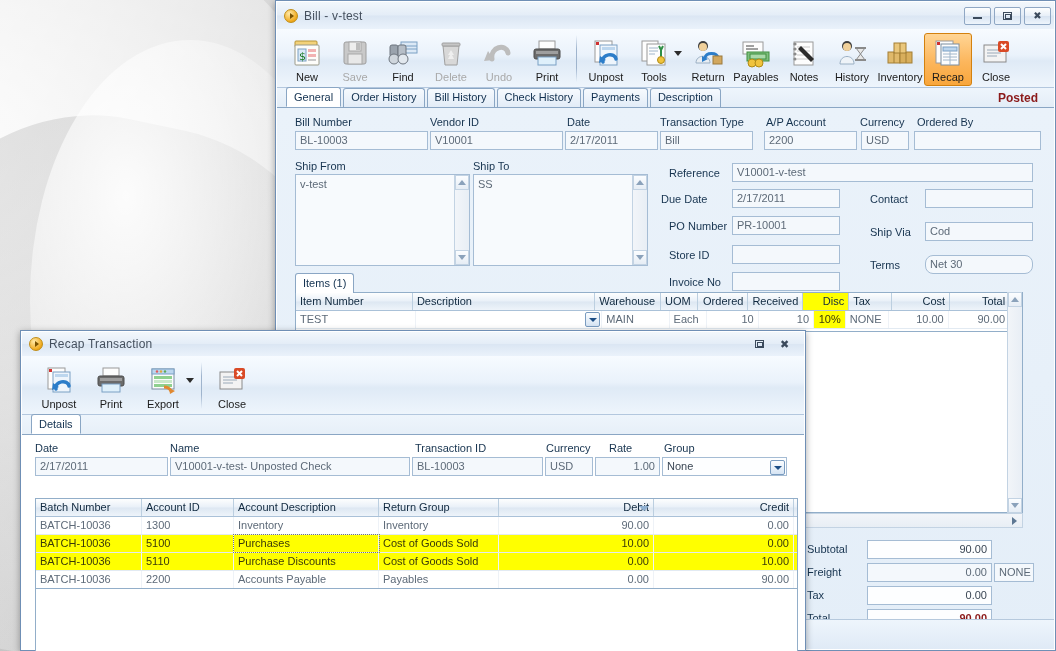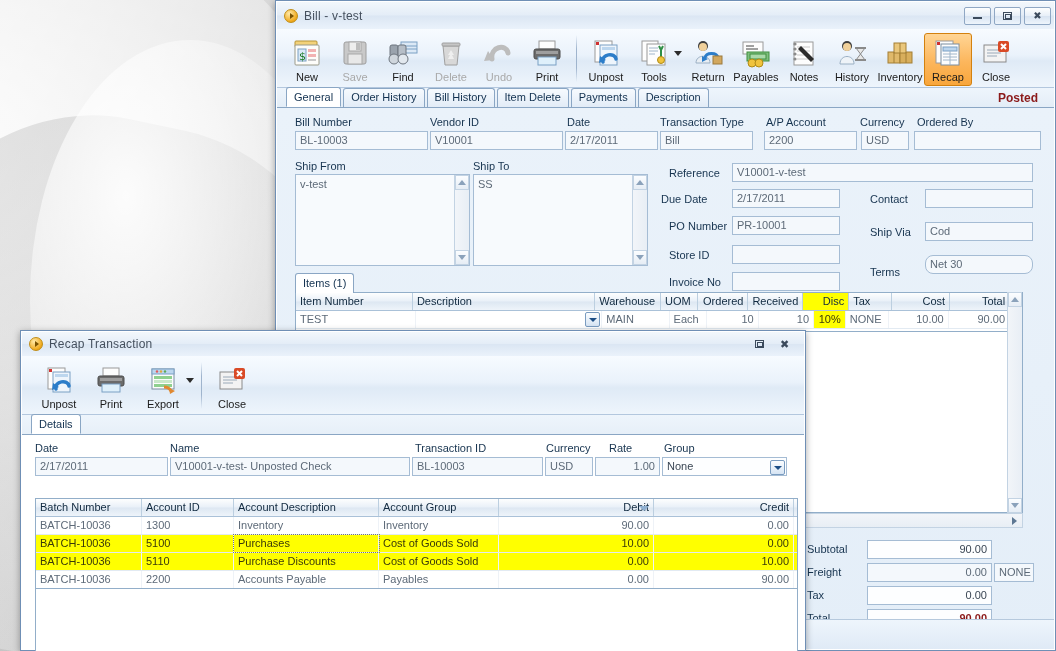--- a/index.html
+++ b/index.html
@@ -446,21 +446,21 @@
         </span>
         <span class="lbl">Close</span>
       </div>
     </div>
 
     <div style="position:relative; background:linear-gradient(180deg,#eef5fc,#e3edf7);">
       <div class="tabstrip">
         <div class="tab active">General</div>
         <div class="tab">Order History</div>
         <div class="tab">Bill History</div>
-        <div class="tab">Item Delete</div>
+        <div class="tab">Check History</div>
         <div class="tab">Payments</div>
         <div class="tab">Description</div>
       </div>
       <div class="status-posted" style="position:absolute; right:16px; top:3px;">Posted</div>
     </div>
 
     <div style="position:relative; flex:1; background:linear-gradient(180deg,#eaf2fa,#e4eef8); padding:0;">
 
       <div class="field-label" style="position:absolute;left:18px;top:8px;">Bill Number</div>
       <div class="field-label" style="position:absolute;left:153px;top:8px;">Vendor ID</div>
@@ -515,21 +515,21 @@
 
       <div class="field-label" style="position:absolute;left:392px;top:112px;">PO Number</div>
       <div class="inp" style="position:absolute;left:455px;top:108px;width:108px;">PR-10001</div>
 
       <div class="field-label" style="position:absolute;left:593px;top:118px;">Ship Via</div>
       <div class="inp" style="position:absolute;left:648px;top:114px;width:108px;">Cod</div>
 
       <div class="field-label" style="position:absolute;left:392px;top:141px;">Store ID</div>
       <div class="inp" style="position:absolute;left:455px;top:137px;width:108px;"></div>
 
-      <div class="field-label" style="position:absolute;left:593px;top:158px;">Terms</div>
+      <div class="field-label" style="position:absolute;left:593px;top:151px;">Terms</div>
       <div class="inp" style="position:absolute;left:648px;top:147px;width:108px;border-radius:8px;">Net 30</div>
 
       <div class="field-label" style="position:absolute;left:392px;top:168px;">Invoice No</div>
       <div class="inp" style="position:absolute;left:455px;top:164px;width:108px;"></div>
 
       <div class="tab active" style="position:absolute;left:18px;top:165px;border:1px solid #8aa6c4;border-bottom:none;background:#fff;">Items (1)</div>
 
       <div class="grid" style="position:absolute;left:18px;top:184px;width:728px;height:40px;overflow:hidden;">
         <div class="grid-head">
           <div class="gh" style="width:121px">Item Number</div>
@@ -730,21 +730,21 @@
         <span class="combo-btn" style="position:absolute;right:1px;top:1px;">
             <i class="chev"></i>
           </span>
       </div>
 
       <div class="grid" style="position:absolute;left:13px;top:63px;width:763px;height:91px;overflow:hidden;">
         <div class="grid-head">
           <div class="gh" style="width:106px">Batch Number</div>
           <div class="gh" style="width:92px">Account ID</div>
           <div class="gh" style="width:145px">Account Description</div>
-          <div class="gh" style="width:120px">Account Group</div>
+          <div class="gh" style="width:120px">Return Group</div>
           <div class="gh right" style="width:155px;position:relative;">
             <span>Debit</span>
             <span style="position:absolute;right:4px;top:7px;width:0;height:0;border-left:5px solid transparent;border-right:5px solid transparent;border-top:5px solid #8fb0d2;"></span>
           </div>
           <div class="gh right" style="width:140px">Credit</div>
         </div>
 
         <div class="grid-row">
           <div class="gc" style="width:106px">BATCH-10036</div>
           <div class="gc" style="width:92px">1300</div>

